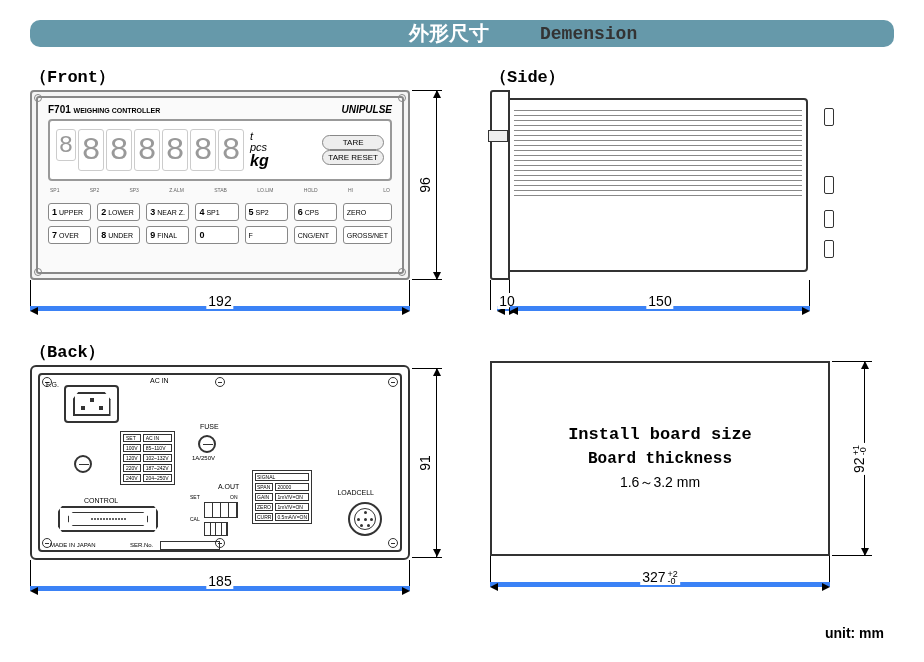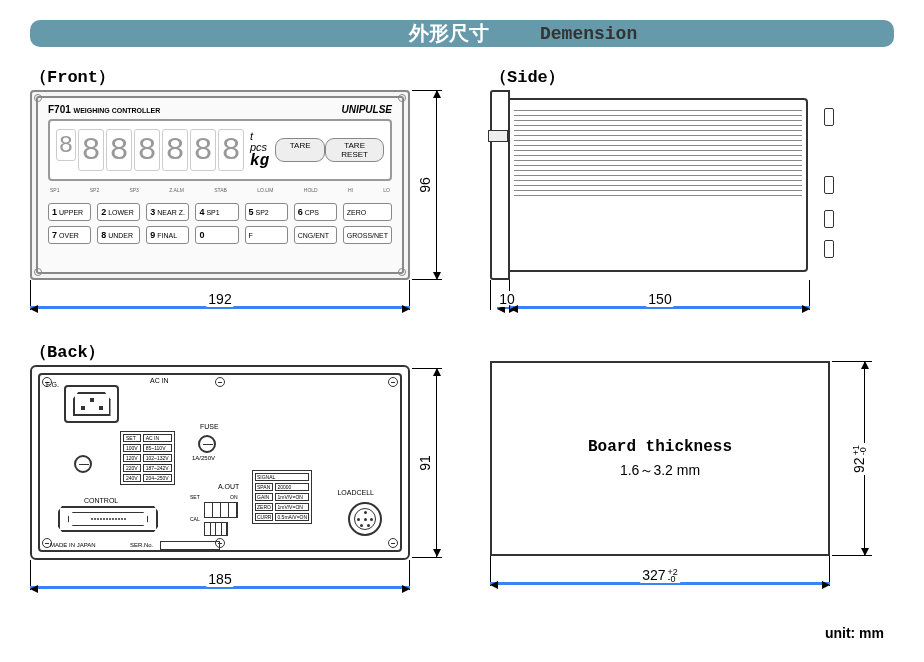--- a/index.html
+++ b/index.html
@@ -14,21 +14,21 @@
     justify-content: center;
     margin-bottom: 18px;
     position: relative;
   }
   .header-bar .cn { color: #fff; font-size: 20px; font-weight: bold; margin-right: 26px; font-family: "SimSun", serif;}
   .header-bar .en { color: #333; font-size: 18px; font-weight: bold; font-family: "Courier New", monospace; position: absolute; left: 510px;}
   .row { display: flex; gap: 30px; margin-bottom: 10px; }
   .panel-block { position: relative; }
   .view-label { font-family: Liberation Mono, monospace; font-weight: bold; font-size: 17px; margin-bottom: 2px;}
   
-  .dim-h { position: absolute; border-top: 3px solid #3b82f6; height: 0; }
+  .dim-h { position: absolute; border-top: 5px solid #3b82f6; height: 0; }
   .dim-h::before, .dim-h::after {
     content:""; position:absolute; width:0;height:0;
     border-top:4px solid transparent; border-bottom:4px solid transparent; top:-4px;
   }
   .dim-h::before { left:0; border-right:8px solid #000; }
   .dim-h::after { right:0; border-left:8px solid #000; }
   .dim-h .lbl { position:absolute; top:-18px; left:50%; transform:translateX(-50%); font-size:14px; background:#fff; padding:0 2px;}
   .dim-v { position:absolute; border-left:1px solid #000; width:0;}
   .dim-v::before, .dim-v::after {
     content:""; position:absolute; width:0;height:0;
@@ -47,22 +47,22 @@
   .front-top { display:flex; justify-content:space-between; font-size:10px; font-weight:bold;}
   .brand { font-family: Arial; font-style: italic;}
   .lcd { border:2px solid #999; border-radius:4px; height:62px; margin:4px 0 6px; background:#fff;
     display:flex; align-items:center; padding:4px 6px; gap:6px; position:relative;}
   .digits { display:flex; gap:2px;}
   .digit { width:26px; height:42px; border:1px solid #ccc; border-radius:3px;
     display:flex; align-items:center; justify-content:center; font-family:"Courier New",monospace;
     font-size:32px; color:#999; background:#fff;}
   .digit.sm { width:20px; height:32px; font-size:24px;}
   .unit-stack { display:flex; flex-direction:column; font-size:11px; font-style:italic; gap:0; line-height:1;}
-  .unit-stack .kg { font-size:16px; font-weight:bold;font-family:Liberation Mono, monospace;}
-  .lcd-btns { display:flex; margin-left:auto;}
+  .unit-stack .kg { font-size:16px; font-weight:bold;}
+  .lcd-btns { display:flex; flex-direction:column; margin-left:auto;}
   .pill { border:1px solid #888; border-radius:9px; font-size:8px; padding:2px 5px; text-align:center; background:#eee; min-width:50px;}
   .sub-row { display:flex; gap:6px; font-size:5px; color:#666; justify-content:space-between; padding:0 2px 2px;}
   .btn-grid { display:grid; grid-template-columns: repeat(6,1fr) 1.1fr; gap:5px 6px; margin-top:8px;}
   .keybtn { border:1px solid #888; border-radius:3px; background:#fff; font-size:7px;
     height:18px; display:flex; align-items:center; padding:0 3px; gap:2px;}
   .keybtn .num { font-weight:bold; font-size:9px;}
   .corner-hole { width:8px;height:8px;border-radius:50%;border:1px solid #888;position:absolute;}
   
   .side-outer { width:340px; height:190px; position:relative;}
   .side-flange { position:absolute; left:0; top:0; width:20px; height:190px; border:2px solid #333; border-radius:3px 0 0 3px; background:#fff;}
@@ -413,20 +413,21 @@
         <div class="dim-v" style="left:406px;top:3px;height:189px;">
           <span class="lbl">91</span>
           </div>
       </div>
     </div>
 
     <div class="panel-block" style="width:400px;">
       <div class="view-label">&nbsp;</div>
       <div style="position:relative;height:250px;">
         <div class="install-box">
+          <div class="t1">Install board size</div>
           <div class="t2">Board thickness</div>
           <div class="t3">1.6～3.2 mm</div>
         </div>
         <div class="ext" style="left:0;top:195px;width:1px;height:30px;"></div>
         <div class="ext" style="left:339px;top:195px;width:1px;height:30px;"></div>
         <div class="dim-h" style="left:0;top:221px;width:340px;">
           <span class="lbl"><span>327</span><span class="tol">
                 <span>+2</span>
                 <span>-0</span>
               </span></span>

